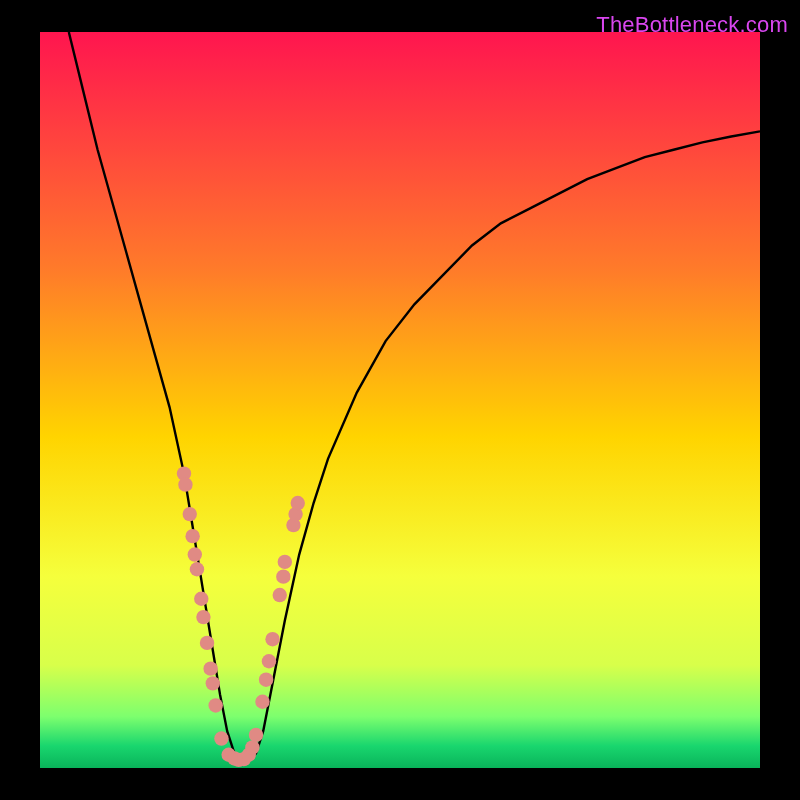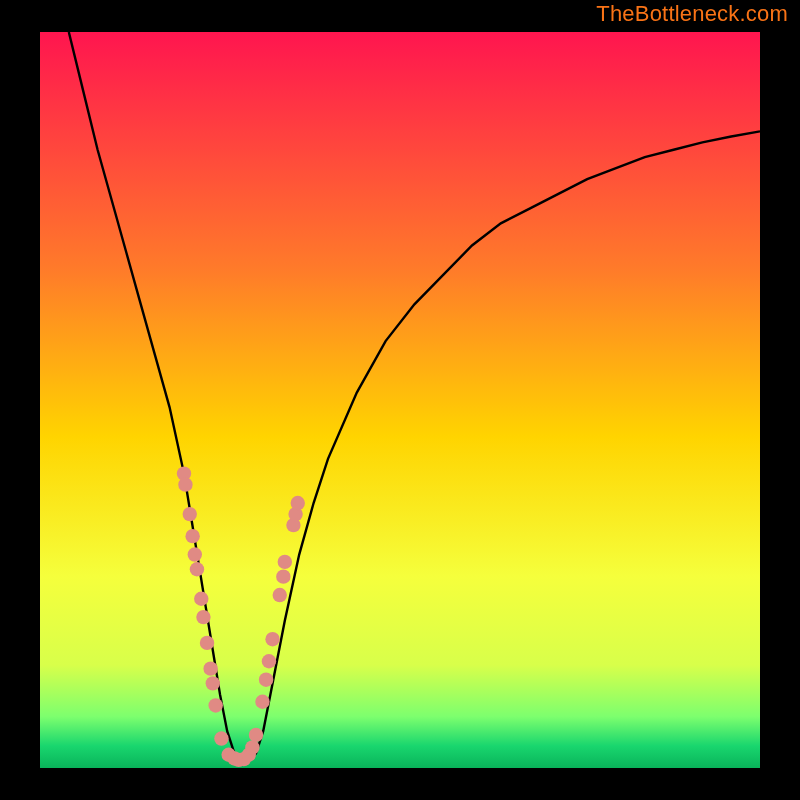--- a/index.html
+++ b/index.html
@@ -14,23 +14,23 @@
   .frame {
     position: absolute;
     left: 0;
     top: 0;
     width: 800px;
     height: 800px;
     background: #000;
   }
   .watermark {
     position: absolute;
-    top: 1px;
+    top: 12px;
     right: 12px;
-    color: #f97316;
+    color: #d946ef;
     font-size: 22px;
     font-weight: 500;
     letter-spacing: 0.2px;
   }
   .plot-area {
     position: absolute;
     left: 40px;
     top: 32px;
     width: 720px;
     height: 736px;

